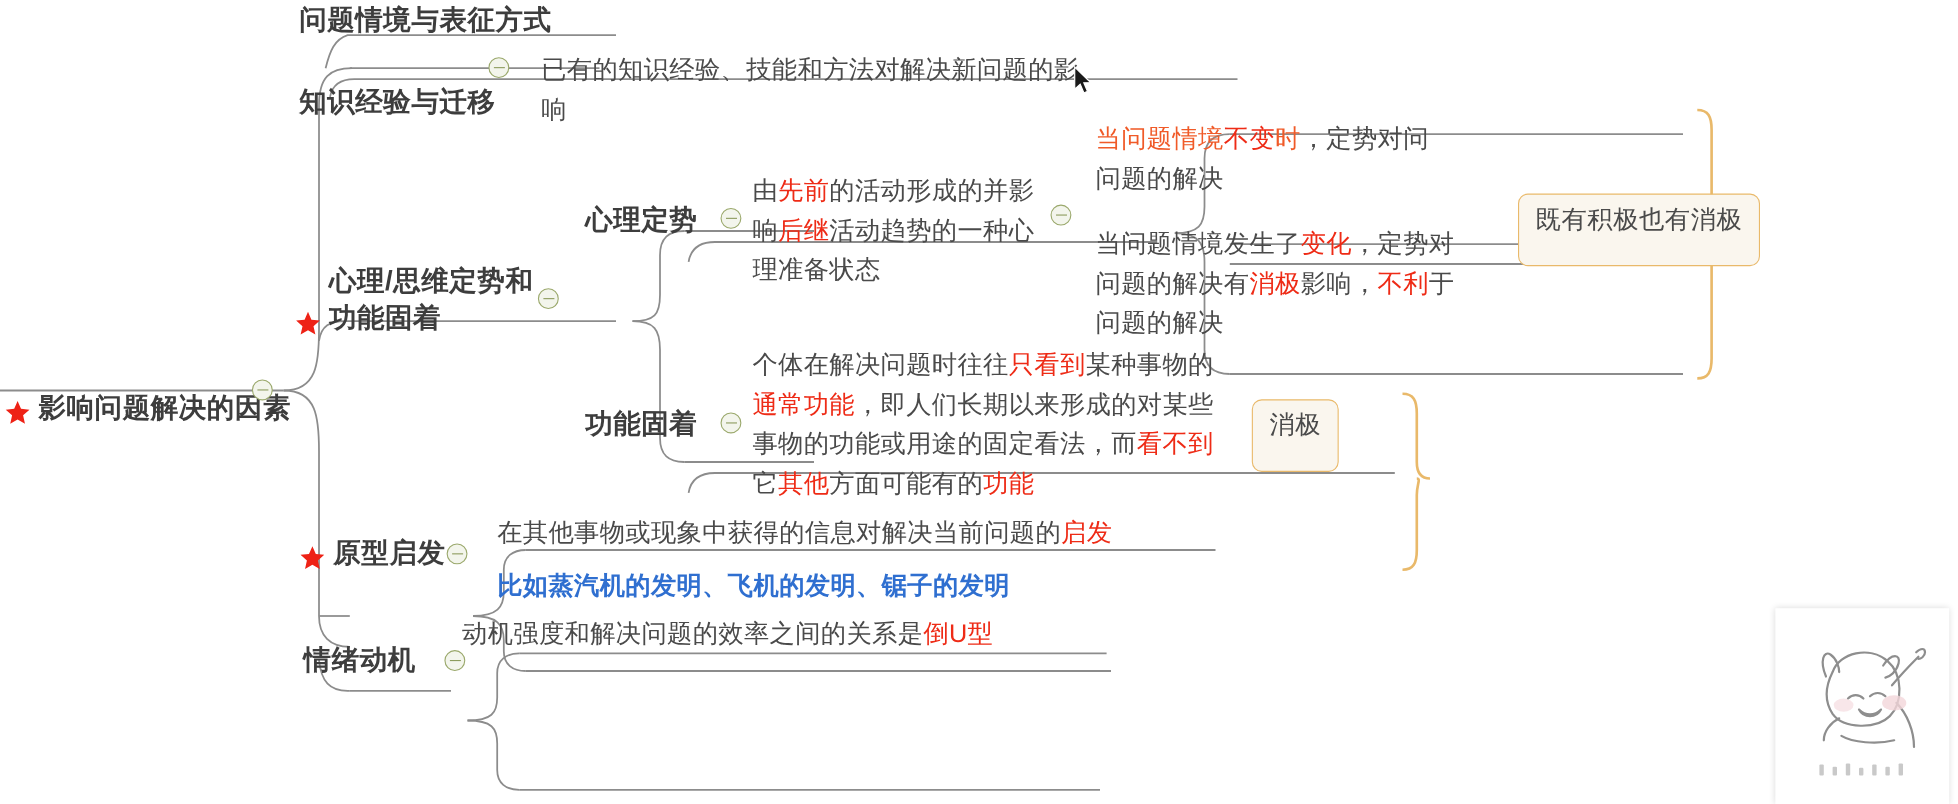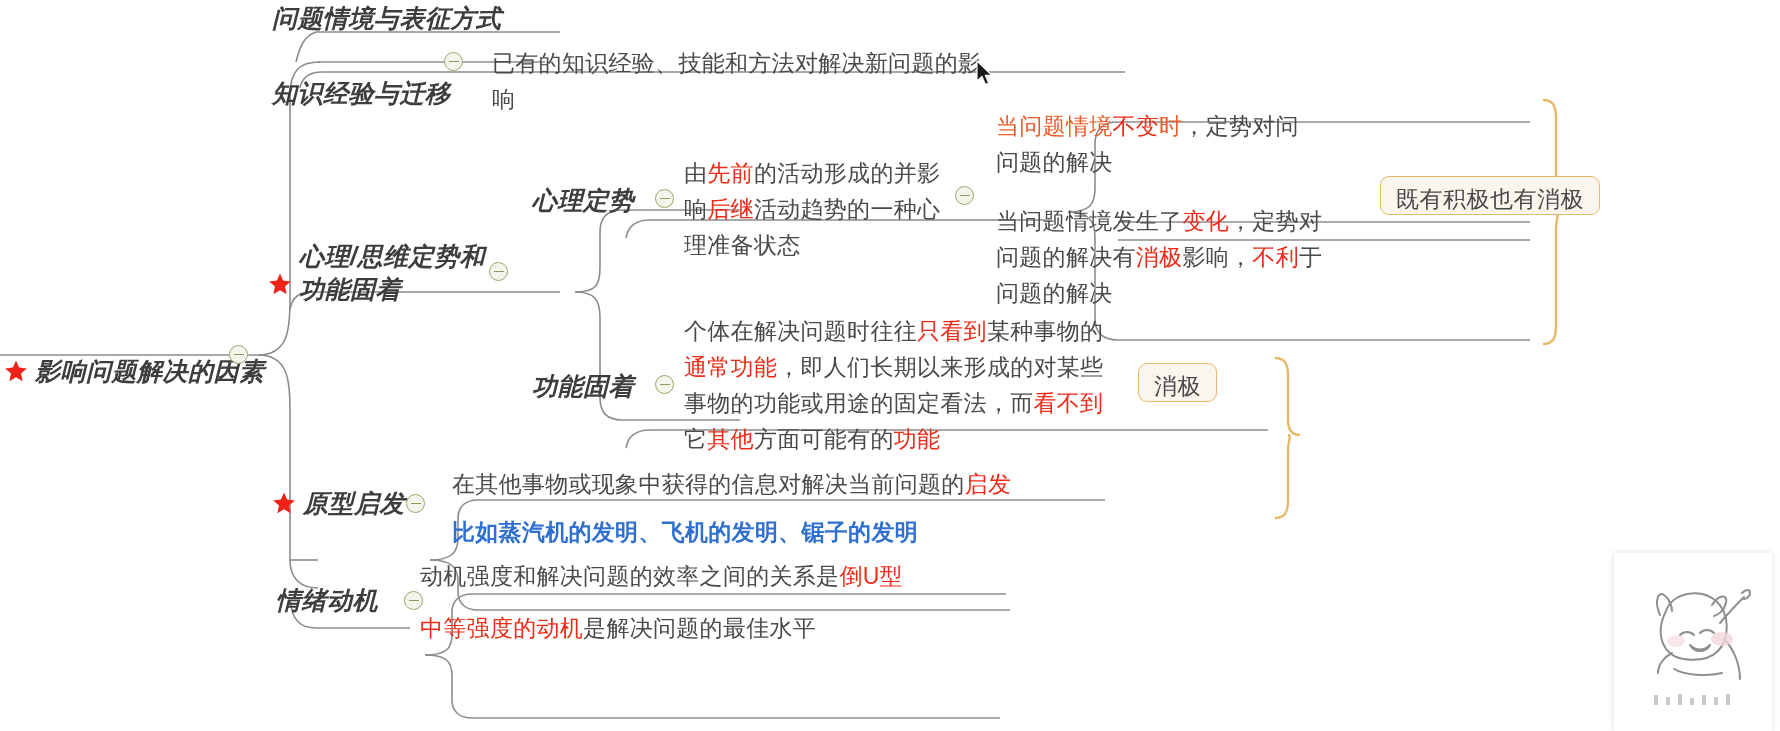--- a/index.html
+++ b/index.html
@@ -17,24 +17,23 @@
   #wires {
     position: absolute; left: 0; top: 0;
     width: 1780px; height: 731px;
     pointer-events: none;
   }
 
   
   .node {
     position: absolute;
     display: flex;
-    align-items: center;
+    align-items: flex-end;
     white-space: nowrap;
     color: #3f3f3f;
-    font-style: italic;
   }
   .node-title {
     font-weight: bold;
     font-size: 25px;
     line-height: 1.28;
     color: #3d3d3d;
     letter-spacing: .5px;
     white-space: pre-line;
   }
   .node-title.two-line { line-height: 1.32; }
@@ -78,21 +77,21 @@
 
   
   .chip {
     position: absolute;
     background: #faf6ee;
     border: 1.8px solid #e9b96a;
     border-radius: 9px;
     color: #4a4a4a;
     font-size: 23px;
     line-height: 1;
-    padding: 11px 15px 3px 15px;
+    padding: 11px 15px 30px 15px;
     white-space: nowrap;
     letter-spacing: .5px;
   }
 
   
   #watermark {
     position: absolute;
     right: 8px; bottom: 0px;
     width: 158px; height: 178px;
     background: #ffffff;
@@ -262,23 +261,20 @@
 
   <div class="node" style="left:276px; top:584px;">
     <span class="node-title">情绪动机</span>
   </div>
   <div class="toggle" style="left:404px; top:591px;"></div>
 
   <div class="para" style="left:420px; top:558px; width:620px;">
       <div><span>动机强度和解决问题的效率之间的关系是</span><span class="r">倒U型</span></div>
     </div>
 
-  <div class="para" style="left:420px; top:610px; width:620px;">
-      <div><span class="r">中等强度的动机</span><span>是解决问题的最佳水平</span></div>
-    </div>
 
   <div id="watermark">
     <svg viewBox="0 0 158 178">
       <rect width="158" height="178" fill="#ffffff"></rect>
       <g fill="none" stroke="#8e8e8e" stroke-width="2" stroke-linecap="round" stroke-linejoin="round">
         <path d="M46,62 C40,48 44,38 50,42 C56,46 58,54 58,58"></path>
         <path d="M98,52 C106,40 114,42 112,50 C110,58 104,62 100,63"></path>
         <path d="M52,58 C58,40 86,34 102,48 C116,60 116,86 104,98 C92,110 62,110 52,96 C44,84 46,70 52,58 Z"></path>
         <path d="M66,82 C70,78 76,78 80,82"></path>
         <path d="M86,80 C90,76 96,76 100,80"></path>

